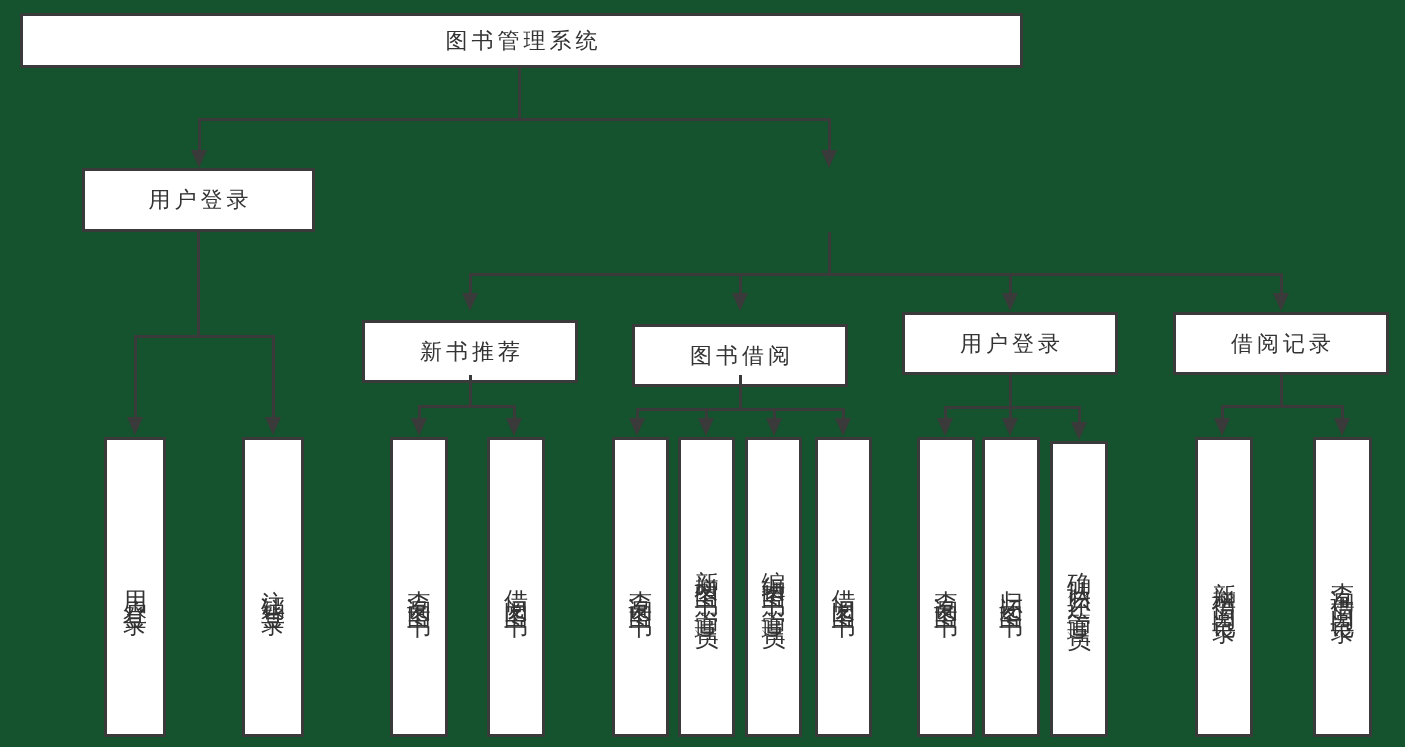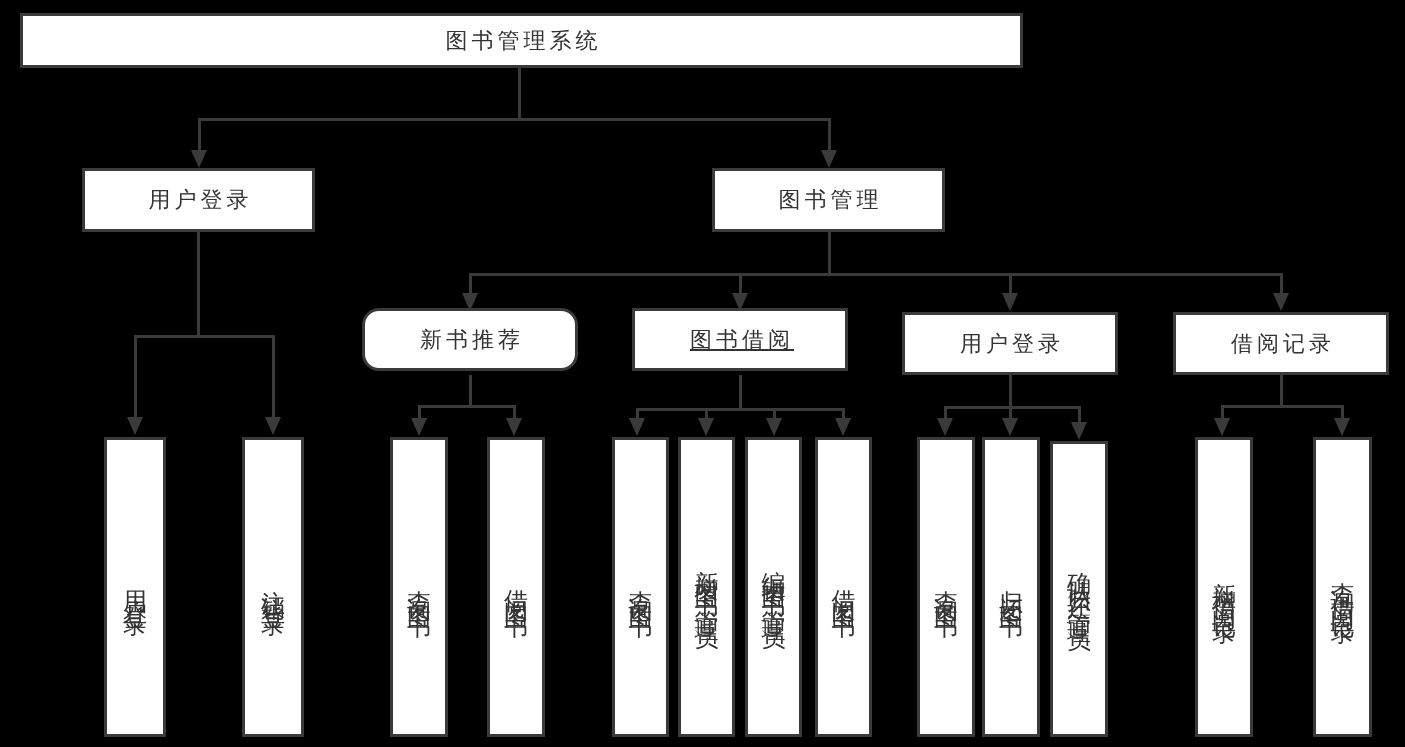--- a/index.html
+++ b/index.html
@@ -3,21 +3,21 @@
 <meta charset="utf-8">
 <style>
   :root{
     --line:#3a3a3a;
     --text:#333333;
   }
   html,body{margin:0;padding:0;background:#ffffff;}
   .canvas{
     position:relative;
     width:1405px;height:747px;
-    background:#000000;
+    background:#14532d;
     font-family:"Liberation Sans", sans-serif;
     overflow:hidden;
   }
   .box{
     position:absolute;
     box-sizing:border-box;
     border:3px solid var(--line);
     background:#ffffff;
     display:flex;align-items:center;justify-content:center;
     color:var(--text);
@@ -59,29 +59,26 @@
 <div class="canvas">
 
   <div class="box h" style="left:20px;top:13px;width:1003px;height:55px;">
     <span>图书管理系统</span>
   </div>
 
   <div class="box h" style="left:82px;top:168px;width:233px;height:64px;">
     <span>用户登录</span>
   </div>
 
-  <div class="box h" style="left:712px;top:168px;width:233px;height:64px;">
-    <span>图书管理</span>
-  </div>
 
-  <div class="box h" style="left:362px;top:308px;width:216px;height:63px;border-radius:17px;">
+  <div class="box h" style="left:362px;top:320px;width:216px;height:63px;">
     <span>新书推荐</span>
   </div>
 
-  <div class="box h" style="left:632px;top:308px;width:216px;height:63px;text-decoration:underline;">
+  <div class="box h" style="left:632px;top:324px;width:216px;height:63px;">
     <span>图书借阅</span>
   </div>
 
   <div class="box h" style="left:902px;top:312px;width:216px;height:63px;">
     <span>用户登录</span>
   </div>
 
   <div class="box h" style="left:1173px;top:312px;width:216px;height:63px;">
     <span>借阅记录</span>
   </div>

